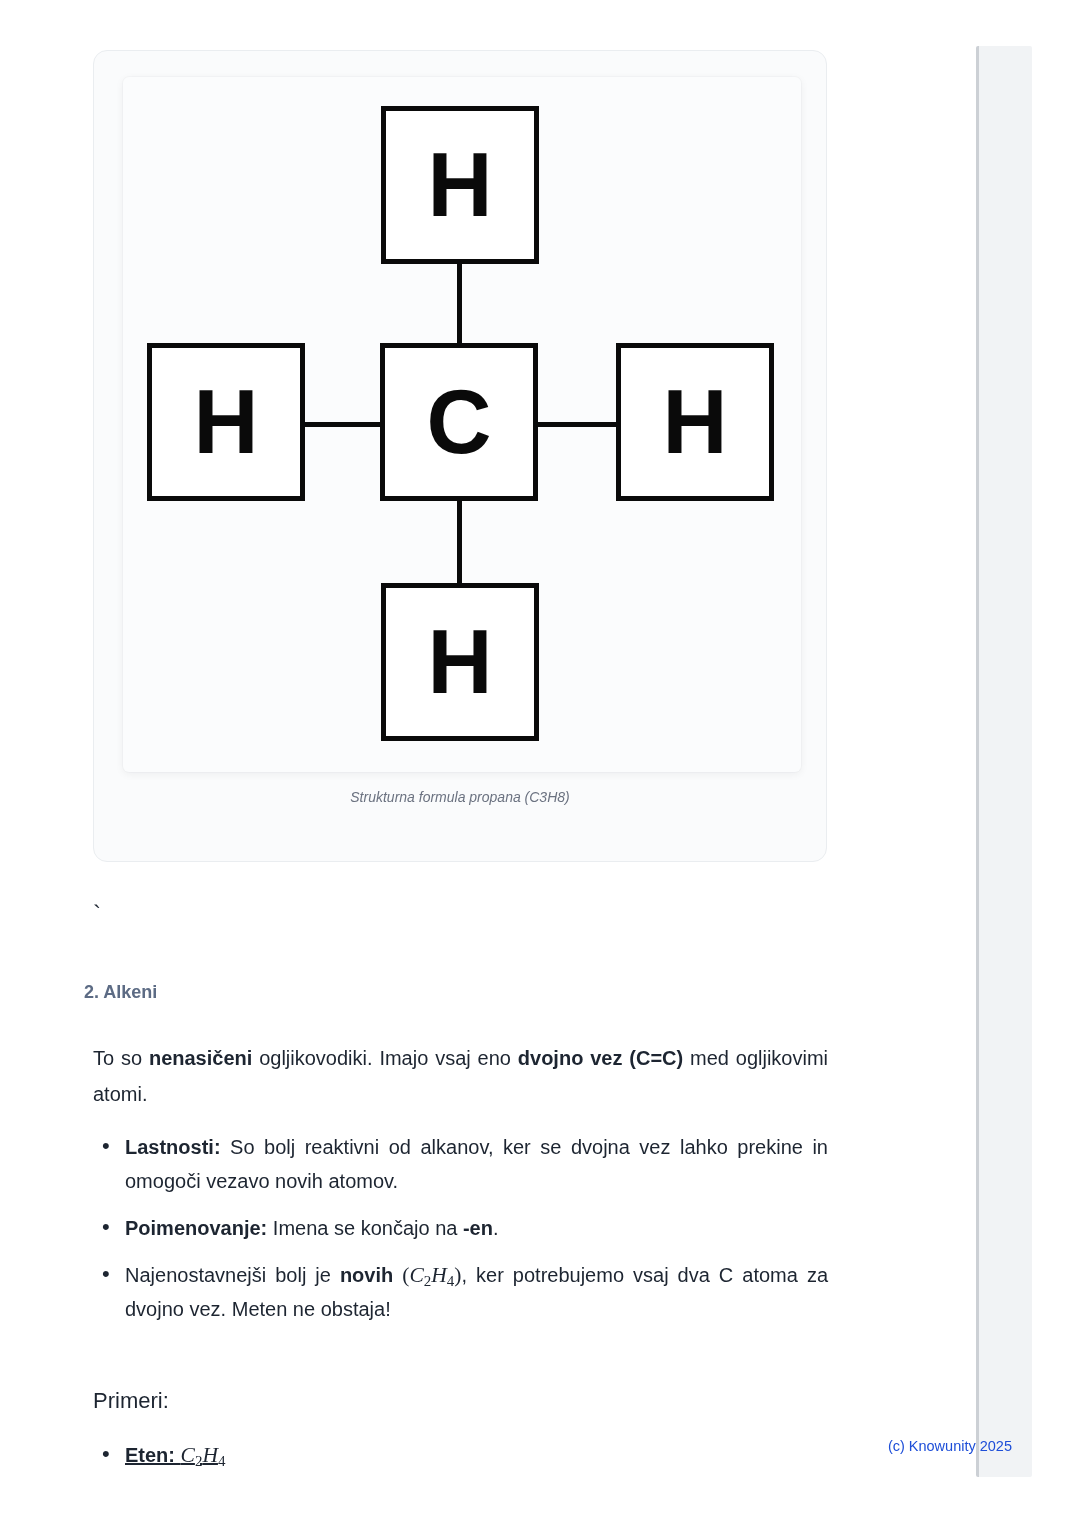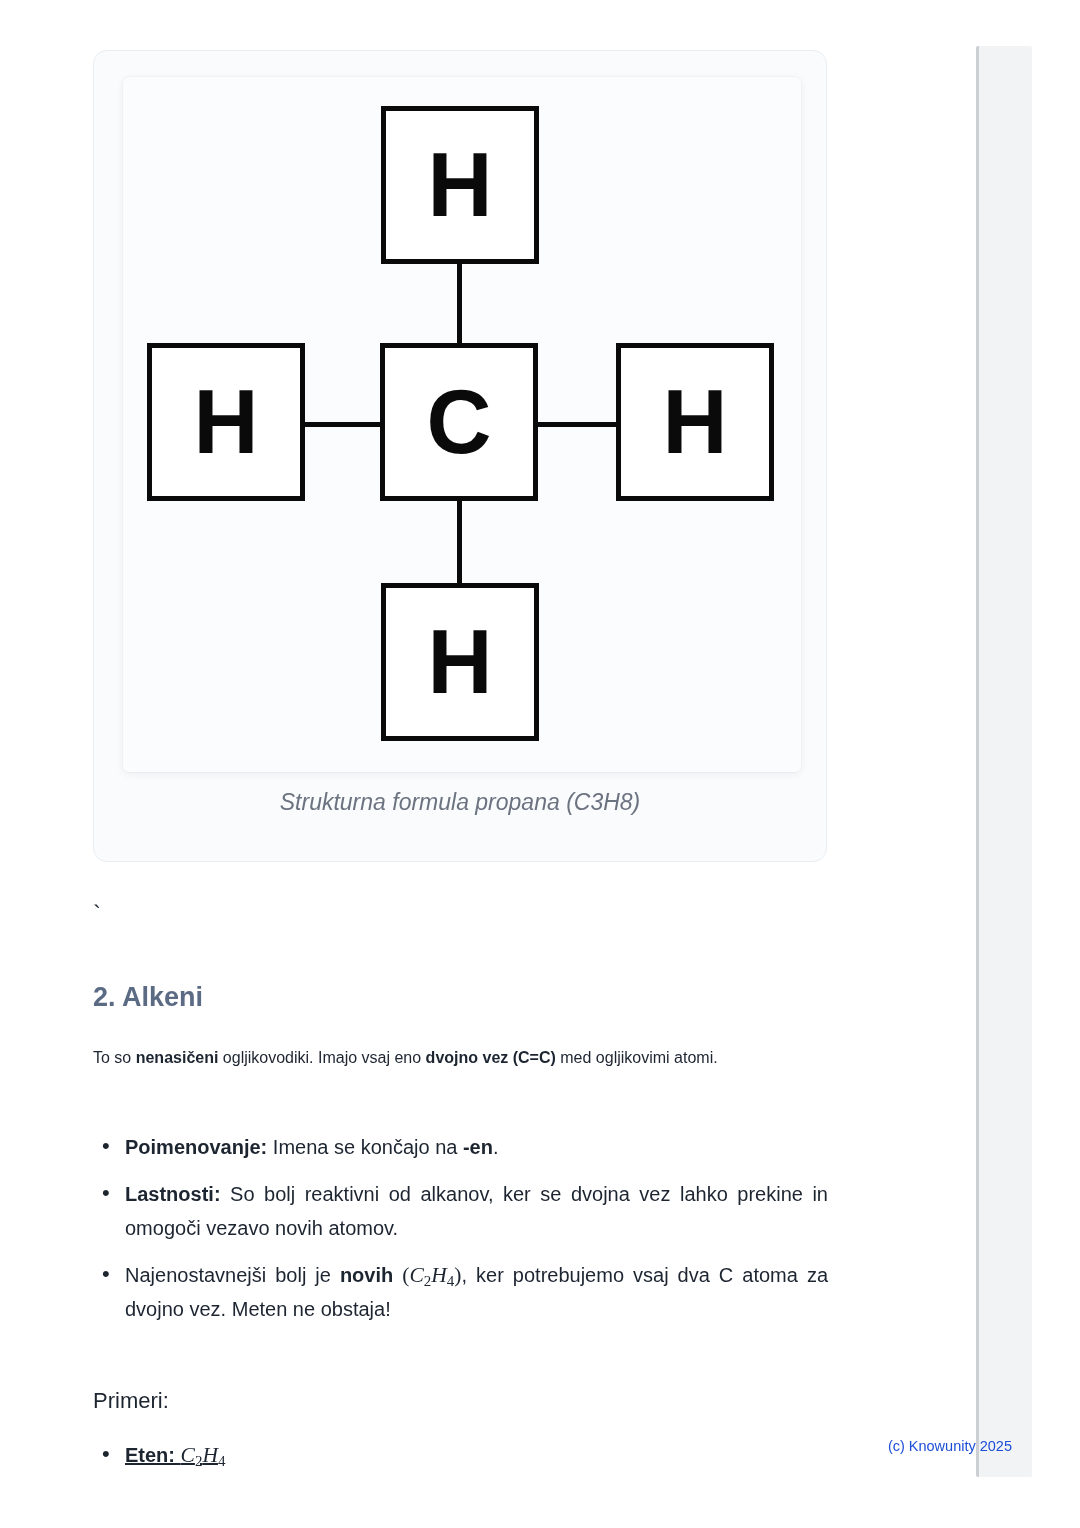--- a/index.html
+++ b/index.html
@@ -45,37 +45,37 @@
   .atom-bottom { left: 258px; top: 506px; }
   .bond { position: absolute; background: #0a0a0a; }
   .bond-v1 { left: 334px; top: 187px; width: 5px; height: 79px; }
   .bond-v2 { left: 334px; top: 424px; width: 5px; height: 82px; }
   .bond-h1 { left: 182px; top: 345px; width: 75px; height: 5px; }
   .bond-h2 { left: 415px; top: 345px; width: 78px; height: 5px; }
   .figure-caption {
     position: absolute; left: 0; top: 738px; width: 100%;
     text-align: center;
     font-style: italic;
-    font-size: 23px;
+    font-size: 14px;
     color: #6b7280;
   }
 
   
   .backtick {
     position: absolute; left: 93px; top: 900px;
     font-size: 24px; color: #1d2531;
   }
   .section-heading {
-    position: absolute; left: 93px; top: 982px;
-    font-size: 27px; font-weight: 700;
+    position: absolute; left: 84px; top: 982px;
+    font-size: 18px; font-weight: 700;
     color: #5c6b84;
   }
   .intro-paragraph {
     position: absolute; left: 93px; top: 1040px; width: 735px;
-    font-size: 16px; line-height: 36px;
+    font-size: 20px; line-height: 36px;
     text-align: justify;
     color: #1d2531;
   }
   .bullet-list { position: absolute; left: 93px; width: 735px; }
   .list-1 { top: 1130px; }
   .list-2 { top: 1438px; text-decoration: underline; }
   .li {
     position: relative;
     padding-left: 32px;
     margin-bottom: 13px;
@@ -152,22 +152,22 @@
   <div class="figure-caption">Strukturna formula propana (C3H8)</div>
 </div>
 
 <div class="backtick">`</div>
 
 <h2 class="section-heading">2. Alkeni</h2>
 
 <p class="intro-paragraph"><span>To so </span><span class="b">nenasičeni</span><span> ogljikovodiki. Imajo vsaj eno </span><span class="b">dvojno vez (C=C)</span><span> med ogljikovimi atomi.</span></p>
 
 <div class="bullet-list list-1">
+  <div class="li"><span class="b">Lastnosti:</span><span> So bolj reaktivni od alkanov, ker se dvojna vez lahko prekine in omogoči vezavo novih atomov.</span></div>
   <div class="li"><span class="b">Poimenovanje:</span><span> Imena se končajo na </span><span class="b">-en</span><span>.</span></div>
-  <div class="li"><span class="b">Lastnosti:</span><span> So bolj reaktivni od alkanov, ker se dvojna vez lahko prekine in omogoči vezavo novih atomov.</span></div>
   <div class="li"><span>Najenostavnejši bolj je </span><span class="b">novih</span><span> </span><span class="math"><span class="up">(</span><span class="var">C</span><sub><span class="up">2</span></sub><span class="var">H</span><sub><span class="up">4</span></sub><span class="up">)</span></span><span>, ker potrebujemo vsaj dva C atoma za dvojno vez. Meten ne obstaja!</span></div>
 </div>
 
 <div class="examples-label">Primeri:</div>
 
 <div class="bullet-list list-2">
   <div class="li"><span class="b">Eten:</span><span>&nbsp;</span><span class="math"><span class="var">C</span><sub><span class="up">2</span></sub><span class="var">H</span><sub><span class="up">4</span></sub></span></div>
 </div>
 
 <div class="scroll-strip"></div>

